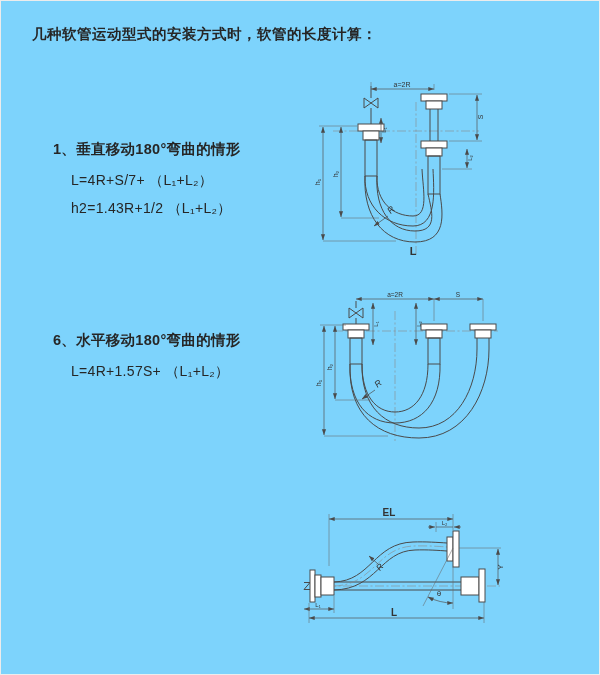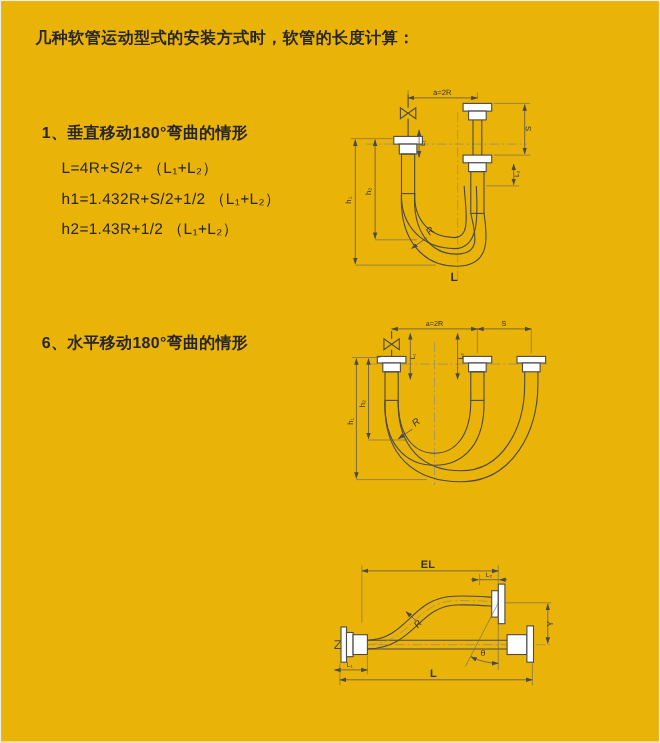--- a/index.html
+++ b/index.html
@@ -1,19 +1,19 @@
 <!DOCTYPE html>
 <html><head>
 <meta charset="utf-8">
 <style>
   html,body{margin:0;padding:0;background:#ffffff;}
   body{width:600px;height:675px;position:relative;font-family:"Liberation Sans",sans-serif;color:#262626;}
-  .page{position:absolute;inset:0;background:#eab308;border:1px solid #ececec;box-sizing:border-box;text-decoration:underline;}
+  .page{position:absolute;inset:0;background:#7dd3fc;border:1px solid #ececec;box-sizing:border-box;text-decoration:underline;}
   .doc-title{position:absolute;left:31px;top:24px;font-size:14.5px;font-weight:600;letter-spacing:.5px;white-space:nowrap;}
-  .sec{position:absolute;left:37px;}
+  .sec{position:absolute;left:52px;margin-top:28px;}
   .sec .heading{font-size:14.5px;font-weight:600;height:28px;line-height:22px;letter-spacing:.3px;white-space:nowrap;}
   .sec .formula{margin-left:18px;font-size:14px;font-weight:500;height:28px;line-height:28px;letter-spacing:.3px;white-space:nowrap;}
   #s1{top:109px}
   #s2{top:300px}
   #s3{top:515px}
   svg.diag{position:absolute;overflow:visible;}
   svg.diag .cl{stroke:#8a8a8a;stroke-width:.6;stroke-dasharray:9 2.5 2 2.5;fill:none;}
   svg.diag .obj{stroke:#4a4a4a;stroke-width:1;fill:none;}
   svg.diag rect.plate{fill:#ffffff;stroke:#4a4a4a;stroke-width:1;}
   svg.diag .dl{stroke:#555;stroke-width:.7;fill:none;}
@@ -26,27 +26,27 @@
 </style>
 </head>
 <body>
 
 <div class="page">
 
   <div class="doc-title">几种软管运动型式的安装方式时，软管的长度计算：</div>
 
   <div class="sec" id="s1">
     <div class="heading">1、垂直移动180°弯曲的情形</div>
-    <div class="formula">L=4R+S/2+ （L₁+L₂）</div>
-    <div class="formula">h1=1.432R+S/2+1/2 （L₁+L₂）</div>
+    <div class="formula">L=4R+S/7+ （L₁+L₂）</div>
     <div class="formula">h2=1.43R+1/2 （L₁+L₂）</div>
   </div>
 
   <div class="sec" id="s2">
     <div class="heading">6、水平移动180°弯曲的情形</div>
+    <div class="formula">L=4R+1.57S+ （L₁+L₂）</div>
   </div>
 
 
   <svg class="diag" style="left:300px;top:73px" width="260" height="185" viewBox="0 0 260 185">
     <defs>
       <marker id="ar1" viewBox="0 0 10 10" refX="9.5" refY="5" markerWidth="6" markerHeight="6" markerUnits="userSpaceOnUse" orient="auto-start-reverse">
         <path d="M0,1.6 L10,5 L0,8.4 Z" fill="#4a4a4a"></path>
       </marker>
       <pattern id="hx1" width="4" height="4" patternUnits="userSpaceOnUse">
         <path d="M0,4 L4,0 M0,0 L4,4" stroke="#777" stroke-width="0.5"></path>

